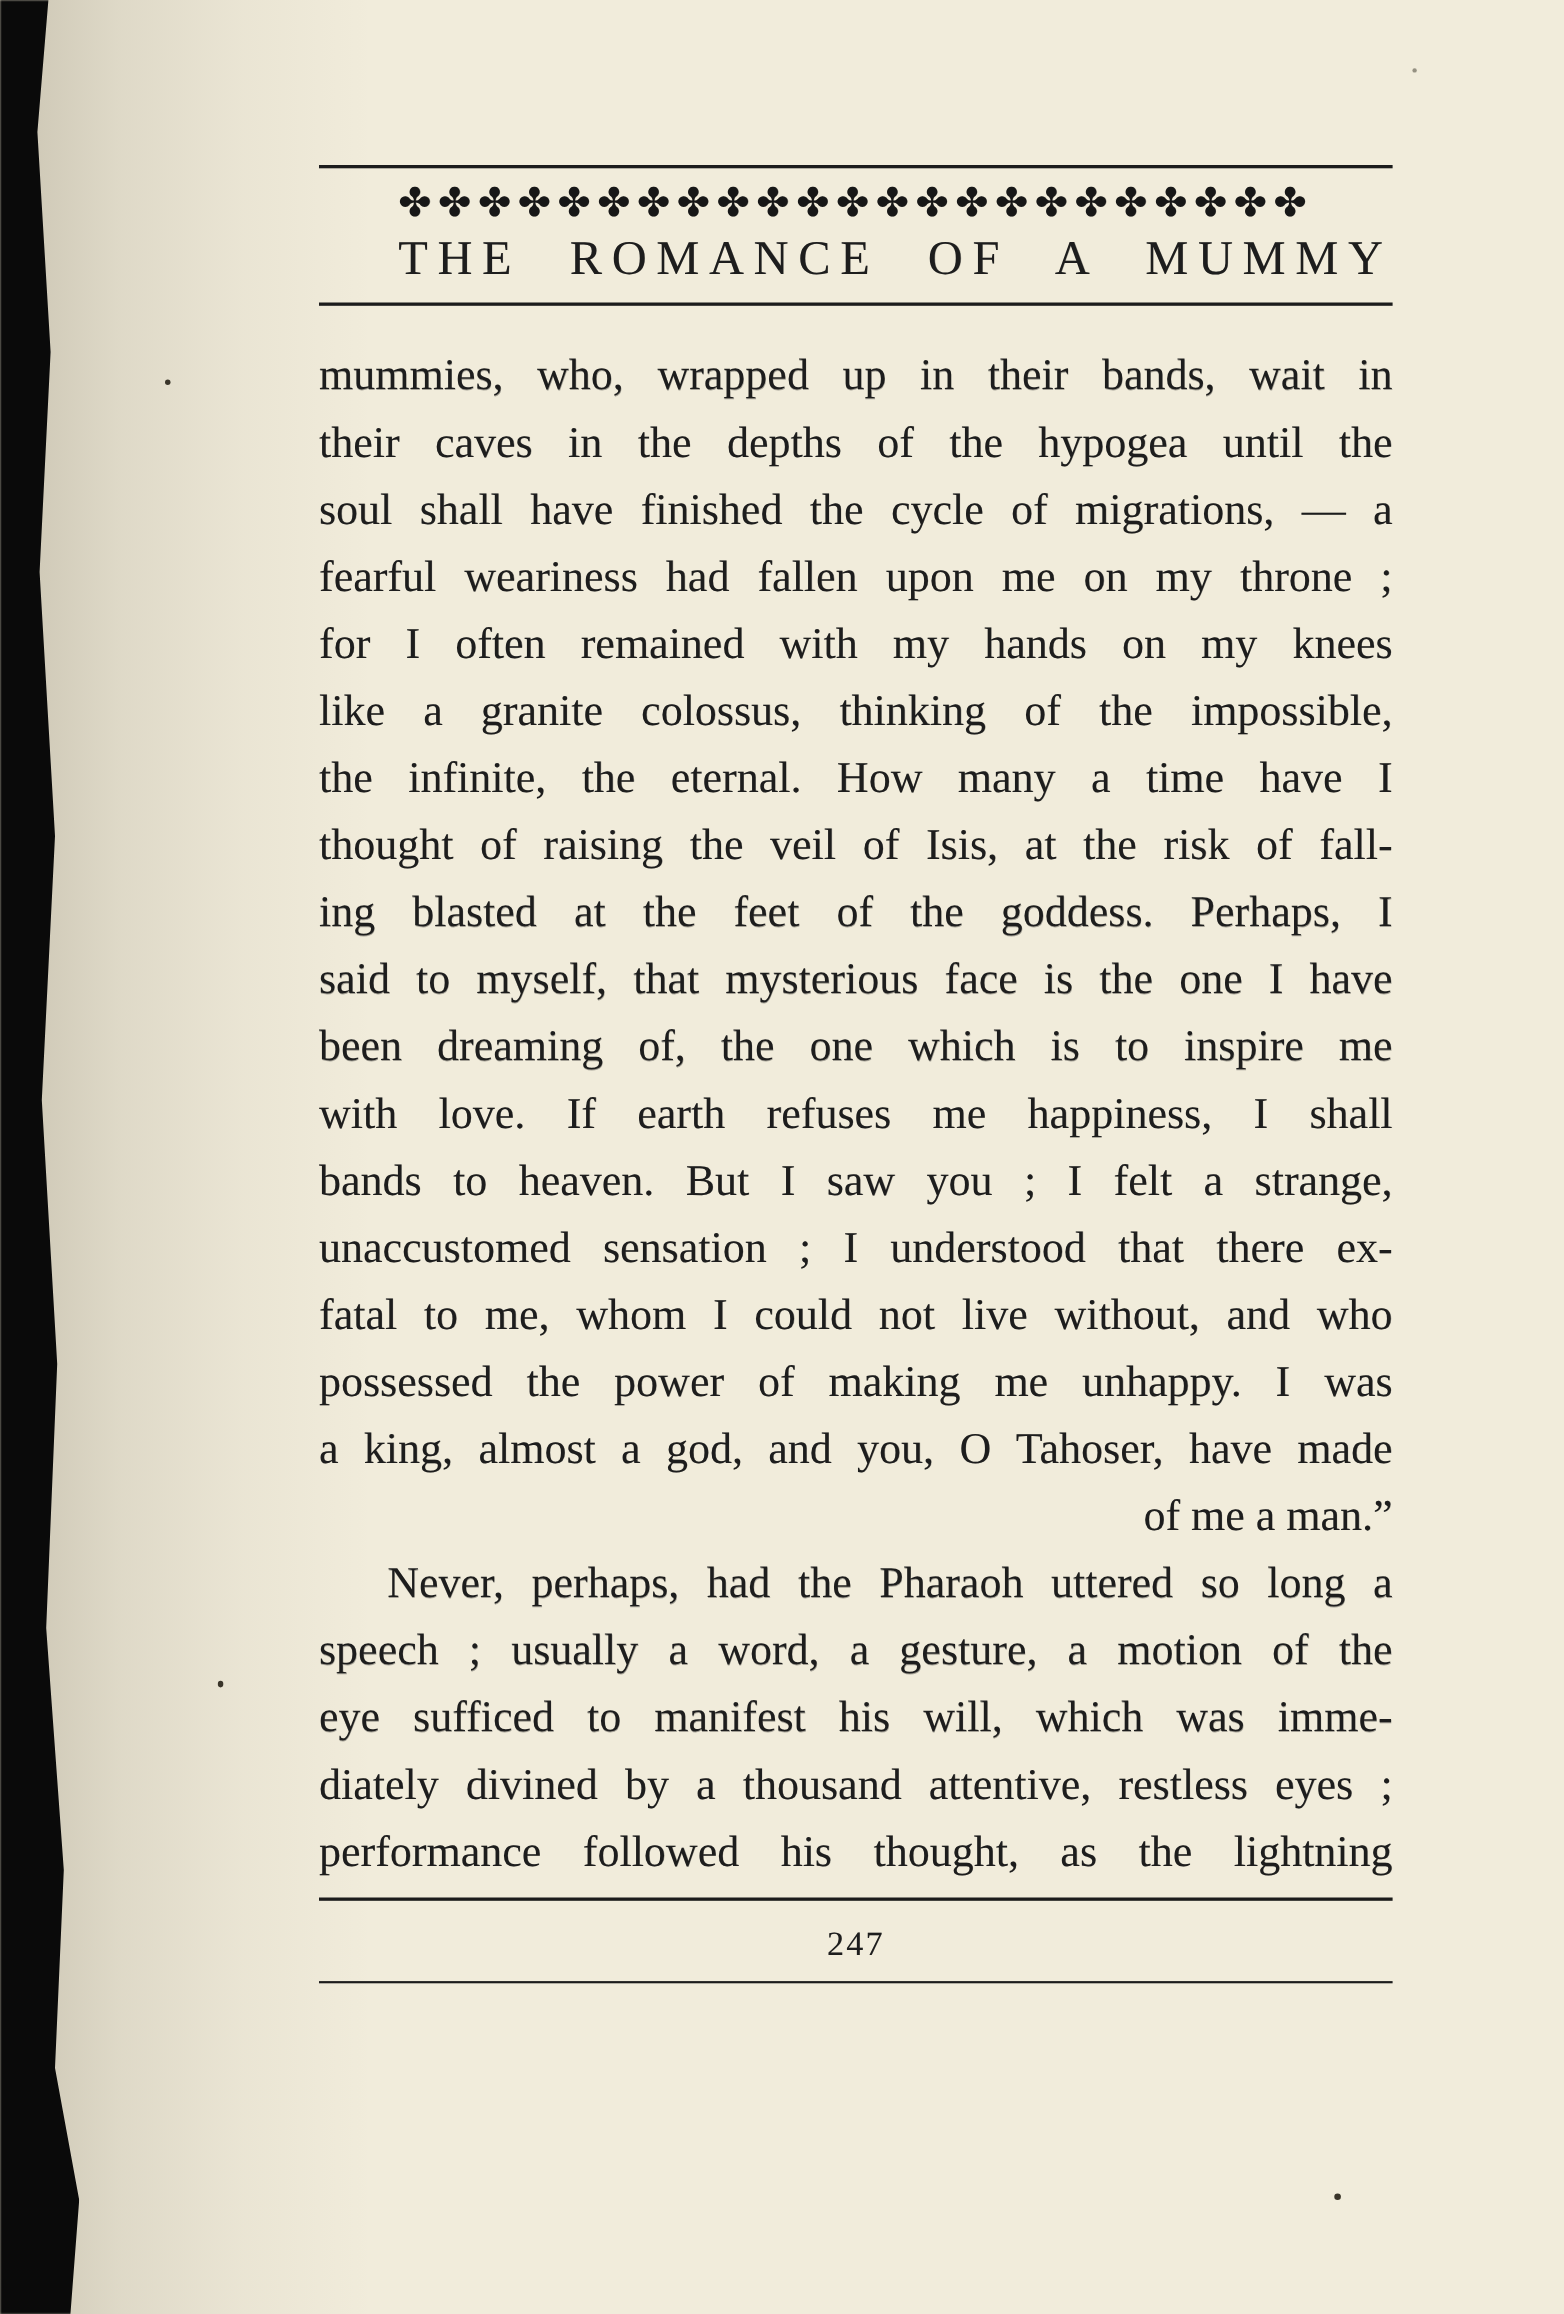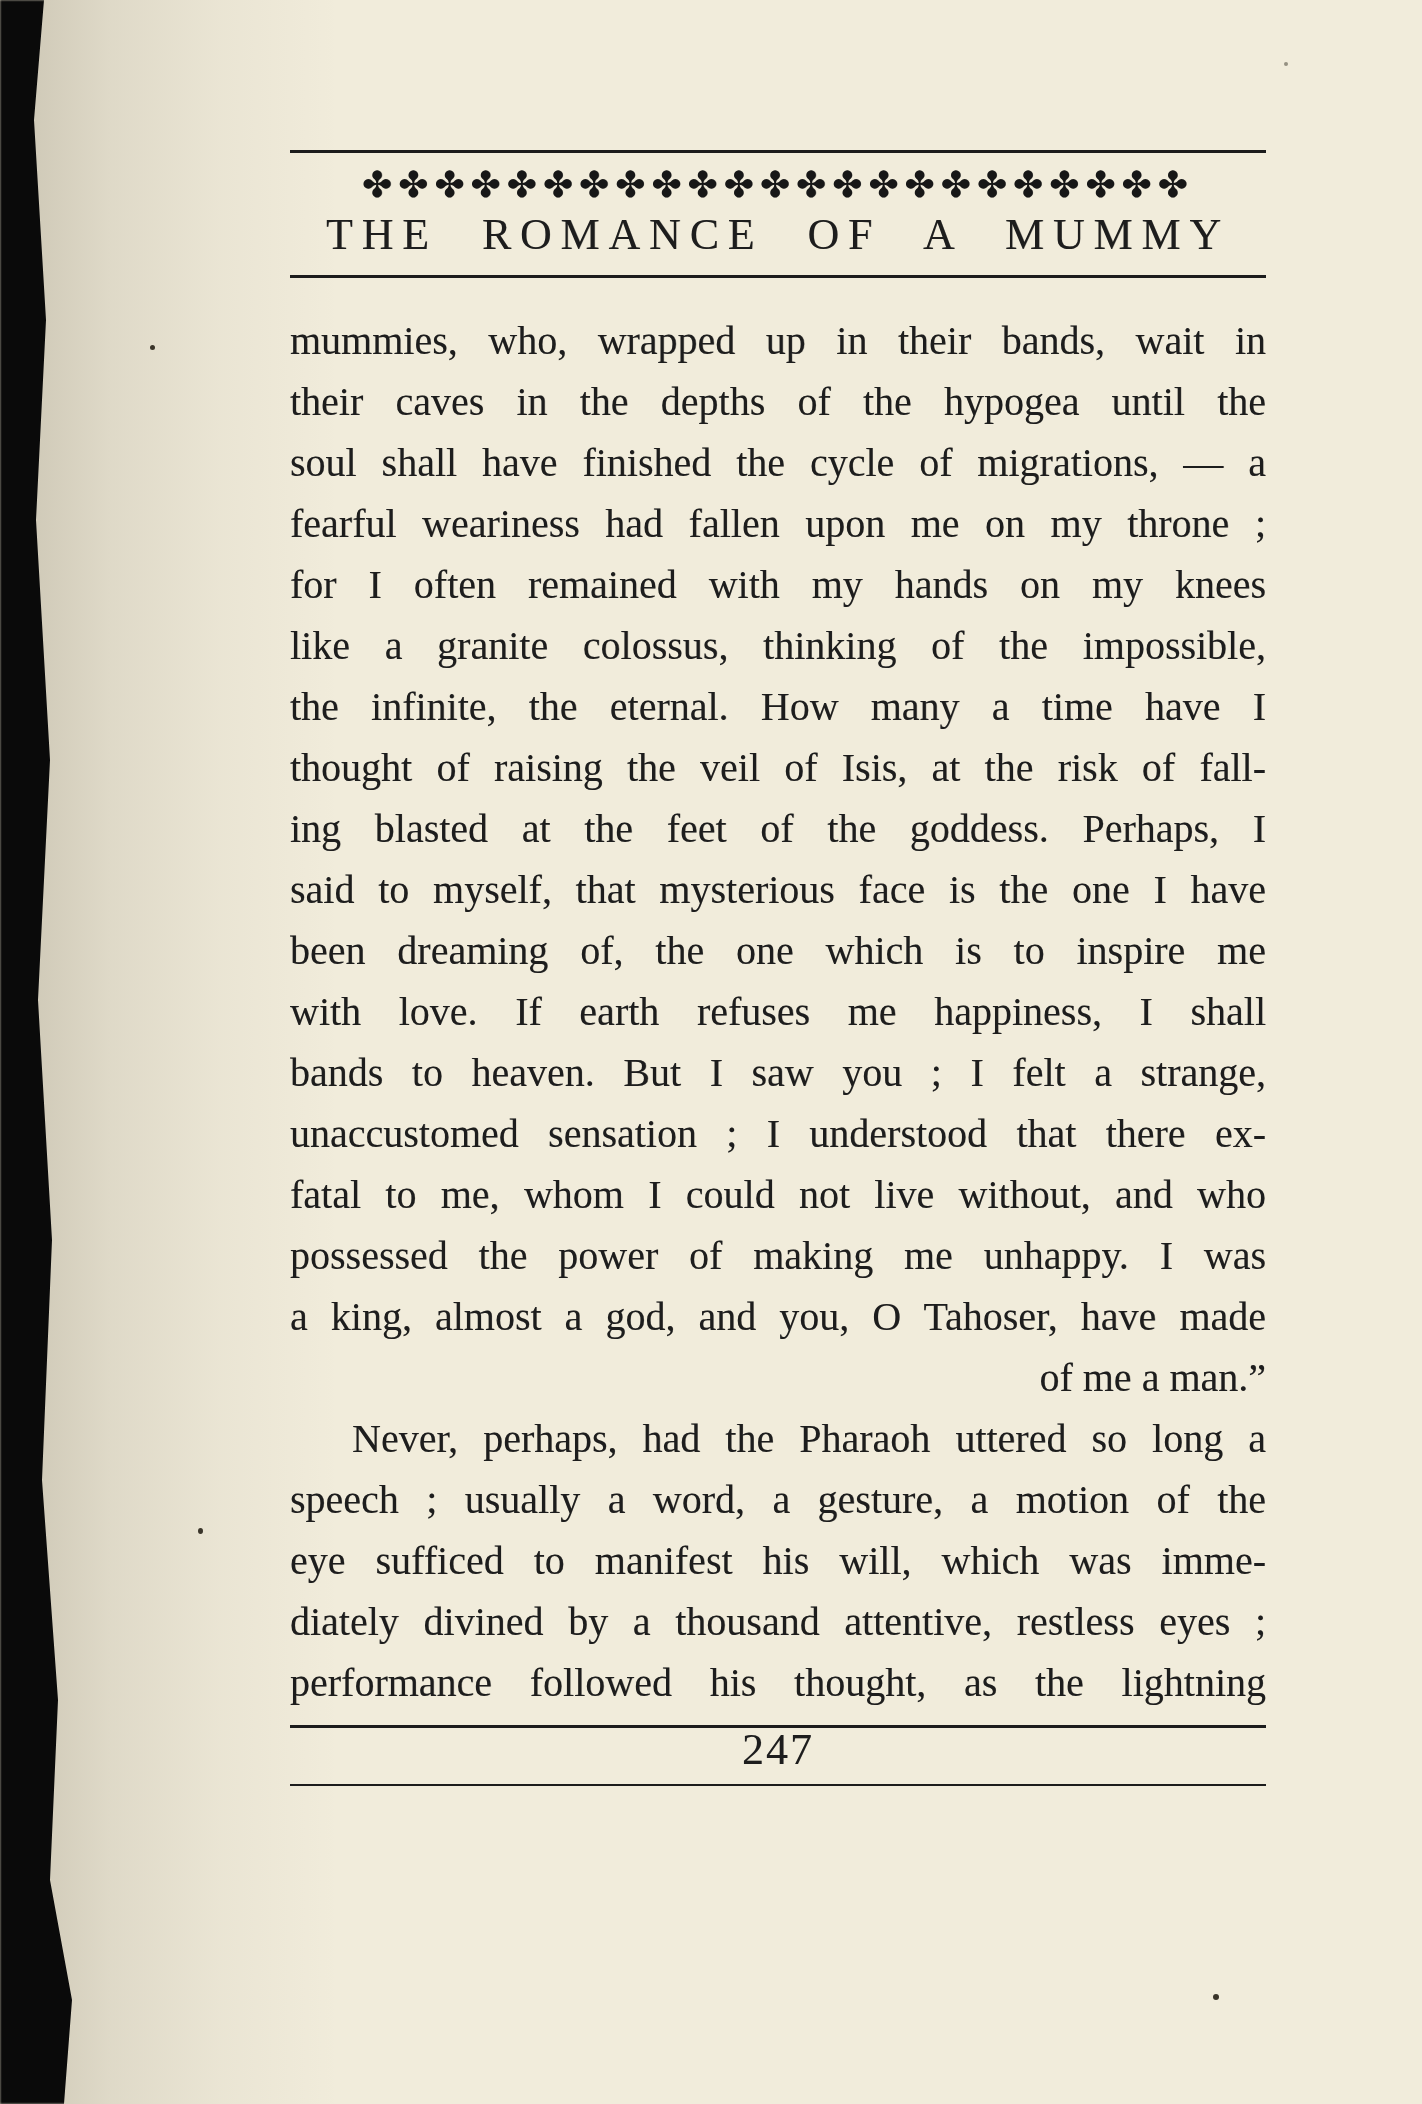--- a/index.html
+++ b/index.html
@@ -62,21 +62,21 @@
     text-align:center;
     font-family:"DejaVu Sans", sans-serif;
     font-size:36px;
     line-height:44px;
     letter-spacing:6px;
     color:#171717;
     white-space:nowrap;
   }
   .title{
     margin-top:2px;
-    text-align:center;
+    text-align:right;
     font-size:44px;
     line-height:52px;
     letter-spacing:0.20em;
     word-spacing:0.55em;
     white-space:nowrap;
   }
   .rule.under-title{margin-top:14px;}
   .body-text{
     margin-top:32px;
     font-size:40px;
@@ -90,23 +90,23 @@
   .line.just{
     text-align:justify;
     text-align-last:justify;
     text-justify:inter-word;
   }
   .line.indent{
     text-indent:62px;
   }
   .footer-rule-top{margin-top:12px;}
   .page-number{
-    margin-top:0;
+    margin-top:17px;
     text-align:center;
-    font-size:44px;
+    font-size:31px;
     line-height:44px;
     letter-spacing:2px;
   }
   .footer-rule-bottom{margin-top:12px;}
   .speck{
     position:absolute;
     background:#3a352a;
     border-radius:50%;
     z-index:4;
   }

